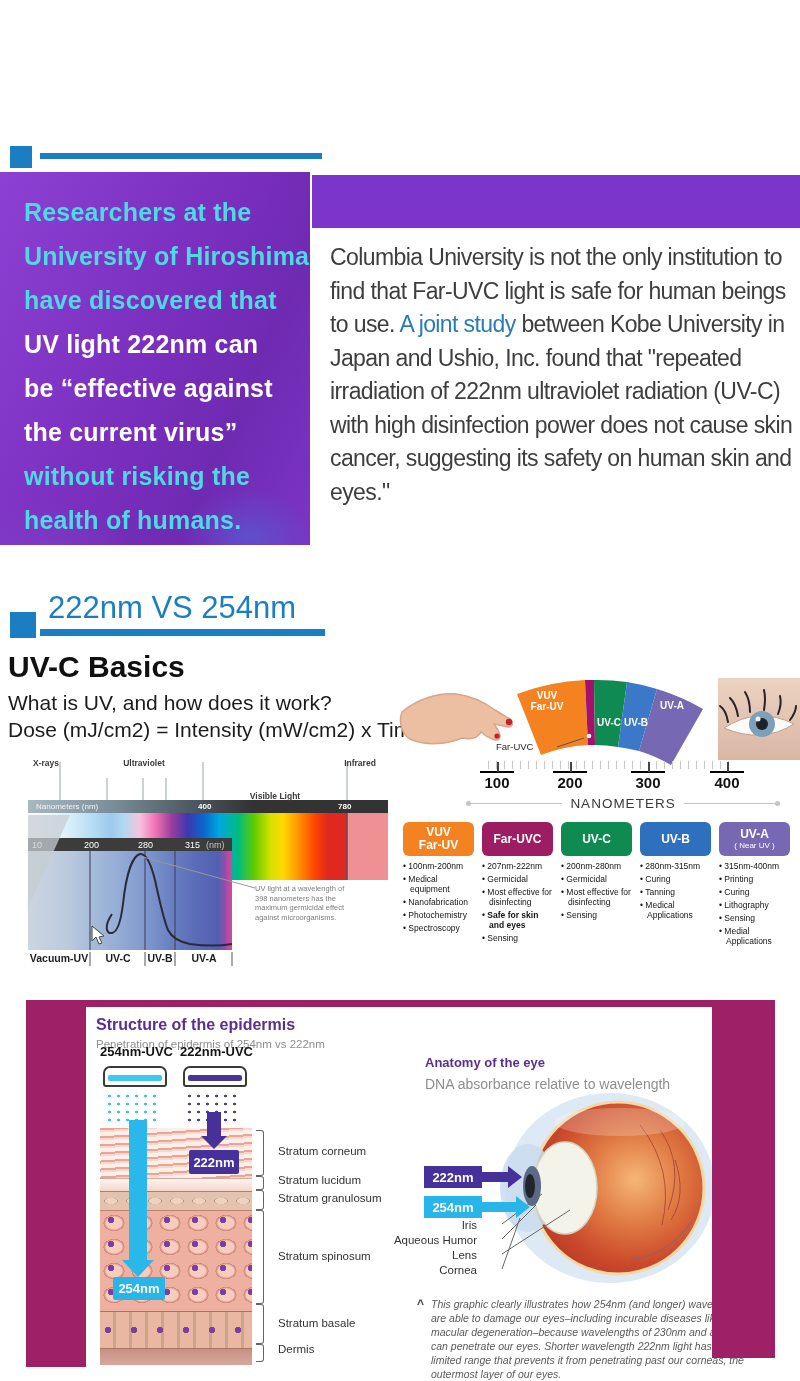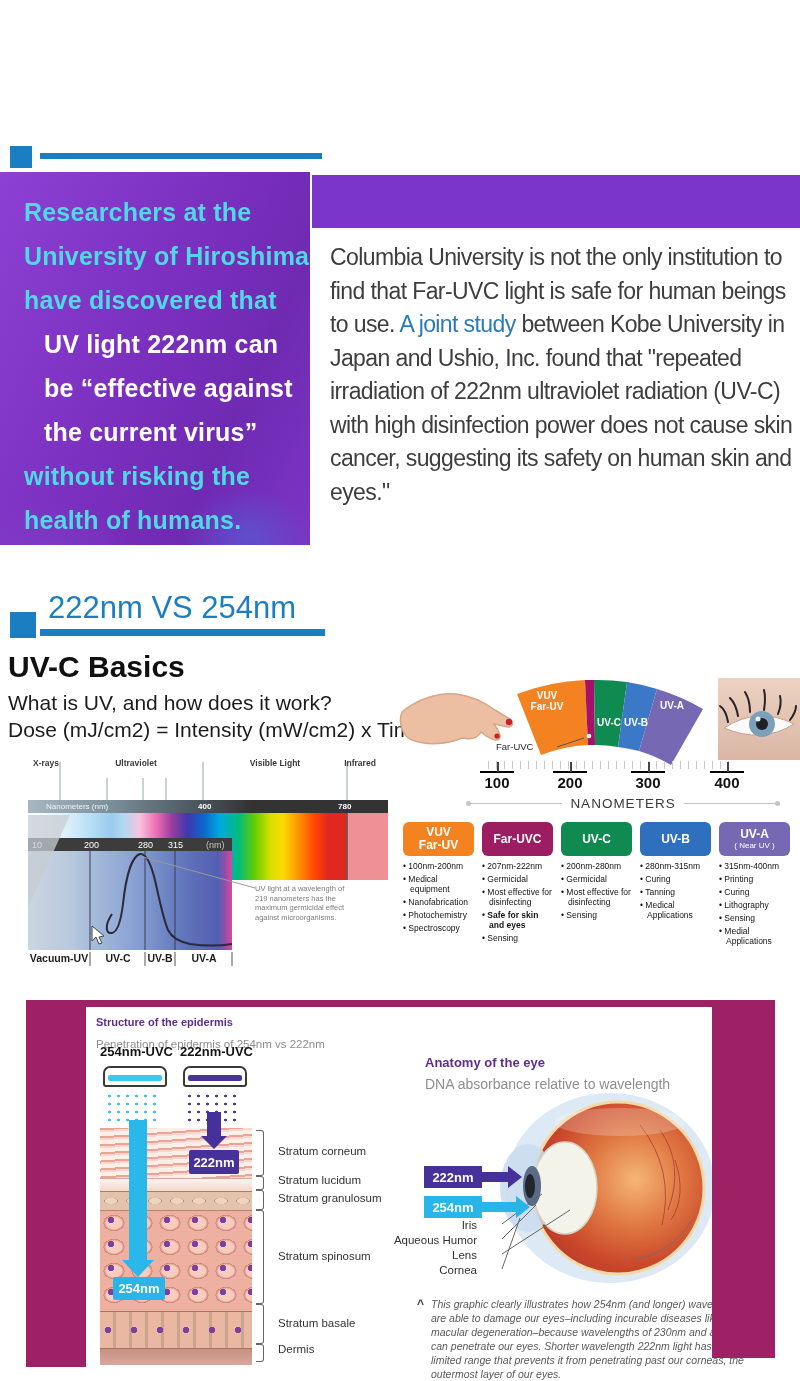--- a/index.html
+++ b/index.html
@@ -22,40 +22,40 @@
 
   
   .purple-panel{position:absolute;left:0;top:172px;width:310px;height:373px;
     background:
       radial-gradient(90px 70px at 80% 98%, rgba(80,100,215,.6), transparent 70%),
       radial-gradient(120px 80px at 15% 104%, rgba(125,70,200,.55), transparent 75%),
       linear-gradient(115deg,#8d41d4 0%,#7c30c0 45%,#6f2ab2 72%,#7b35c4 100%);
     padding:18px 0 0 24px;box-sizing:border-box;}
   .pline{font-size:25px;font-weight:bold;line-height:44px;letter-spacing:.2px;white-space:nowrap;}
   .pline.cyan{color:#4fd9e5;}
-  .pline.white{color:#ffffff;margin-left:20px;}
+  .pline.white{color:#ffffff;}
   .purple-topbar{position:absolute;left:312px;top:175px;width:488px;height:53px;background:#7b35cb;}
 
   
   .columbia{position:absolute;left:330px;top:241px;width:478px;font-size:23px;
             line-height:33.5px;color:#3e3e3e;letter-spacing:-0.6px;}
   .columbia a{color:#2b7bb9;text-decoration:none;}
 
   
   .uvc-title{position:absolute;left:8px;top:650px;font-size:30px;font-weight:bold;color:#101010;}
   .uvc-q{position:absolute;left:8px;top:691px;font-size:21px;color:#1c1c1c;}
   .uvc-f{position:absolute;left:8px;top:718px;font-size:21px;color:#1c1c1c;}
 
   
   #spec-left{position:absolute;left:28px;top:758px;width:360px;height:217px;}
   .spec-toplabel{position:absolute;top:0;transform:translateX(-50%);font-size:8.5px;
                  font-weight:bold;color:#3a3a3a;white-space:nowrap;}
   .nm-bar{position:absolute;left:0;top:42px;width:360px;height:13px;
     background:linear-gradient(90deg,#a7b8c2 0%,#7d919d 22%,#4e5a63 45%,#333 62%,#333 100%);}
-  .nm-bar .nmlab{position:absolute;left:18px;top:2px;color:#f2f2f2;font-size:8px;}
+  .nm-bar .nmlab{position:absolute;left:8px;top:2px;color:#f2f2f2;font-size:8px;}
   .nm-bar .nm400{position:absolute;left:170px;top:2px;color:#fff;font-size:8px;font-weight:bold;}
   .nm-bar .nm780{position:absolute;left:310px;top:2px;color:#fff;font-size:8px;font-weight:bold;}
   .spec-strip{position:absolute;left:0;top:55px;width:319px;height:67px;
     background:linear-gradient(90deg,#fdfdfd 0%,#f2fafe 6%,#d9eefa 13%,#b5ddf4 20%,
       #9ccaec 26%,#b0d8f1 30%,#f6c3de 35%,#f071b4 40%,#9c3d9e 45%,#4038b0 50%,
       #0b66cc 55%,#00a8e0 60%,#00bc7c 66%,#62cc00 71%,#d6e000 76%,#ffd800 80%,
       #ff9000 85%,#ff4400 90%,#e02820 94%,#e02820 100%);}
   .spec-ir{position:absolute;left:319px;top:55px;width:41px;height:67px;background:#ef9094;}
   .zoom-header{position:absolute;left:0;top:80px;width:204px;height:13px;background:#3c3c3c;}
   .scale-label{position:absolute;top:1.5px;color:#fff;font-size:9px;font-weight:normal;}
@@ -98,21 +98,21 @@
   .uvpill-sub{font-size:8px;line-height:9px;}
   .uvcol:first-child .uvpill-sub{font-size:12px;font-weight:bold;line-height:13px;}
   .uvitems{margin-top:5px;}
   .uvitem{font-size:8.5px;line-height:10px;color:#141414;margin-bottom:3px;
           padding-left:7px;text-indent:-7px;}
   .uvitem::before{content:"• ";}
   .uvitem.bold{font-weight:bold;}
 
   
   .frame{position:absolute;background:#9e2166;z-index:5;}
-  .epi-title{position:absolute;left:96px;top:1016px;font-size:11px;font-weight:bold;color:#5c2e91;}
+  .epi-title{position:absolute;left:96px;top:1016px;font-size:16px;font-weight:bold;color:#5c2e91;}
   .epi-sub{position:absolute;left:96px;top:1038px;font-size:11.5px;color:#8e8e8e;}
   .lamp-label{position:absolute;font-size:13px;font-weight:bold;color:#141414;}
   .lamp{position:absolute;width:60px;height:17px;border:2.5px solid #3a3a3a;
         border-radius:7px 7px 3px 3px;background:#fff;}
   .lamp .tube{position:absolute;left:3px;right:3px;top:7px;height:6px;border-radius:2px;}
   .rays{position:absolute;width:56px;height:30px;opacity:.95;
         background-size:9px 8px;}
   .skin{position:absolute;left:100px;top:1128px;width:152px;height:232px;z-index:1;}
   .sl{width:100%;}
   .l-corneum{height:50px;background:repeating-linear-gradient(-4deg,#f6d8cf 0 2px,#e9a493 2px 4px,#fceee9 4px 8px);}
@@ -190,25 +190,25 @@
       <span class="nmlab">Nanometers (nm)</span>
       <span class="nm400">400</span>
       <span class="nm780">780</span>
     </div>
     <div class="spec-strip"></div>
     <div class="spec-ir"></div>
     <div class="zoom-header" id="zoom-header">
         <div class="scale-label" style="left: 4px;">10</div>
         <div class="scale-label" style="left: 56px;">200</div>
         <div class="scale-label" style="left: 110px;">280</div>
-        <div class="scale-label" style="left: 140px;">315</div>
+        <div class="scale-label" style="left: 157px;">315</div>
         <div class="scale-label dim" style="left: 178px;">(nm)</div>
       </div>
     <div class="zoom-body"></div>
-    <div class="spec-annot">UV light at a wavelength of 219 nanometers has the maximum germicidal effect against microorganisms.</div>
+    <div class="spec-annot">UV light at a wavelength of 398 nanometers has the maximum germicidal effect against microorganisms.</div>
     <svg id="spec-svg" width="360" height="217" viewBox="0 0 360 217">
       <g stroke="#9aa4aa" stroke-width="1">
         <line x1="32" y1="4" x2="32" y2="42"></line>
           <line x1="79" y1="20" x2="79" y2="42"></line>
         <line x1="115" y1="20" x2="115" y2="42"></line>
           <line x1="138" y1="20" x2="138" y2="42"></line>
         <line x1="175" y1="4" x2="175" y2="42"></line>
           <line x1="319" y1="4" x2="319" y2="42"></line>
       </g>
       <polygon points="0,57 42,57 0,150" fill="#c6ccd2" opacity="0.75"></polygon>
@@ -224,22 +224,22 @@
         <line x1="147" y1="194" x2="147" y2="208"></line>
           <line x1="204" y1="194" x2="204" y2="208"></line>
       </g>
       <path d="M 84,156 C 76,168 78,176 84,175 C 90,174 93,162 95,146 C 98,118 104,98 112,96
                C 118,95 123,106 127,122 C 131,140 135,160 140,172 C 144,180 152,184 162,186
                C 176,188 192,188 204,186" fill="none" stroke="#2a2a3a" stroke-width="2"></path>
       <line x1="115" y1="99" x2="227" y2="130" stroke="#999" stroke-width="1"></line>
       <polygon points="64,168 64,183 68,179 71,186 74,185 71,179 76,178" fill="#fff" stroke="#444" stroke-width="1"></polygon>
     </svg>
   <div class="spec-toplabel" style="left: 18px;">X-rays</div>
-      <div class="spec-toplabel" style="left: 108px;">Ultraviolet</div>
-      <div class="spec-toplabel" style="left: 247px;">Visible Light</div>
+      <div class="spec-toplabel" style="left: 116px;">Ultraviolet</div>
+      <div class="spec-toplabel" style="left: 247px; margin-top: 33px;">Visible Light</div>
       <div class="spec-toplabel" style="left: 332px;">Infrared</div>
       <div class="band-label" style="left: 31px;">Vacuum-UV</div>
       <div class="band-label" style="left: 90px;">UV-C</div>
       <div class="band-label" style="left: 132px;">UV-B</div>
       <div class="band-label" style="left: 176px;">UV-A</div>
     </div>
 
   <div id="fan-wrap">
     <svg width="400" height="150" viewBox="0 0 400 150">
       <path d="M117,29 A217,217 0 0 1 185,15 L188,80 A152,152 0 0 0 141,90 Z" fill="#f58220"></path>

